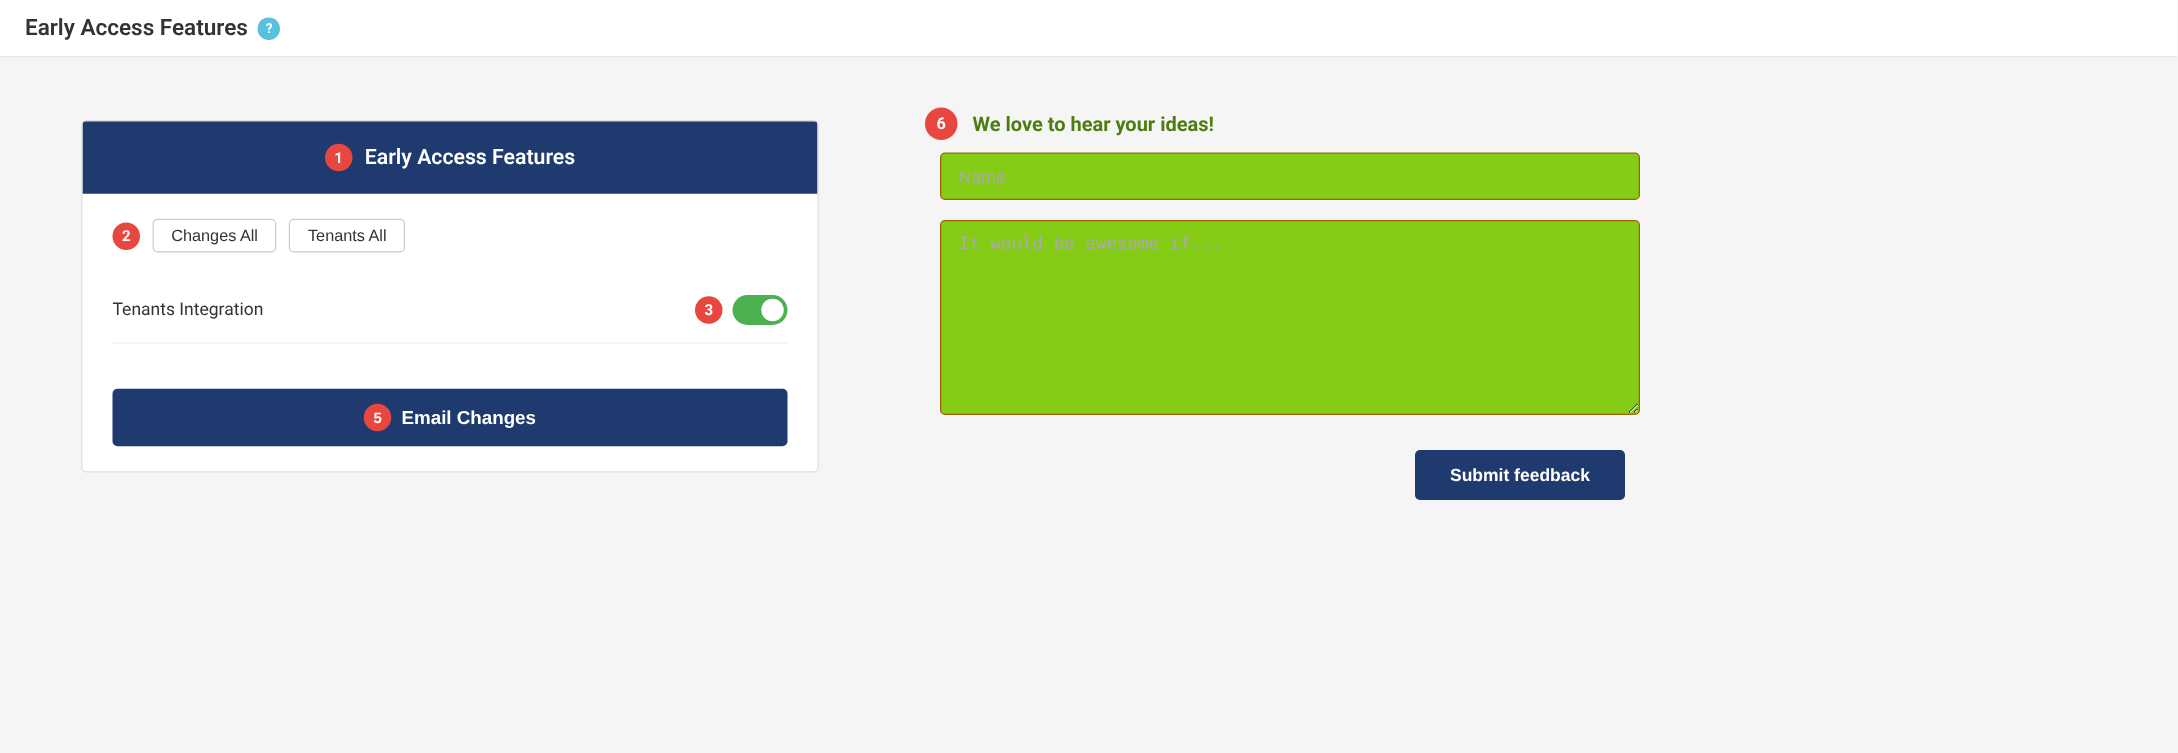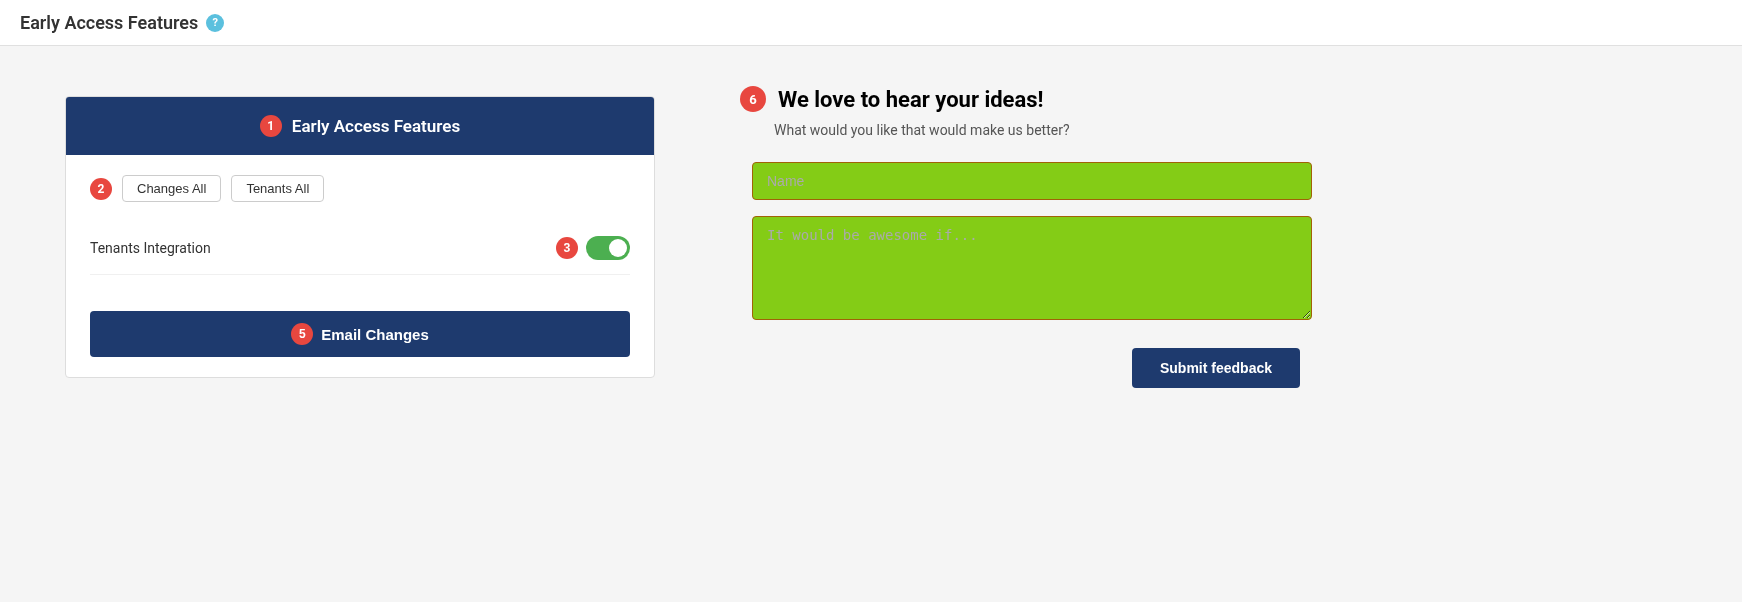--- a/index.html
+++ b/index.html
@@ -215,23 +215,23 @@
     }
 
     .feedback-header {
       display: flex;
       align-items: center;
       gap: 12px;
       margin-bottom: 10px;
     }
 
     .feedback-title {
-      font-size: 22px;
+      font-size: 16px;
       font-weight: 700;
-      color: #000000;
+      color: #4d7c0f;
       text-align: right;
     }
 
     .feedback-subtitle {
       font-size: 14px;
       color: #555;
       margin-bottom: 24px;
       margin-left: 34px;
     }
 
@@ -249,21 +249,21 @@
       background: #84cc16;
       outline: none;
       margin-left: 12px;
     }
 
     .form-input::placeholder {
       color: #aaa;
     }
 
     textarea.form-input {
-      height: 104px;
+      height: 156px;
       resize: vertical;
     }
 
     .submit-row {
       display: flex;
       justify-content: flex-end;
       margin-top: 8px;
       align-items: center;
     }
 
@@ -329,21 +329,20 @@
     </div>
   </div>
 
   <div class="right-panel">
 
     <div class="feedback-header">
       <span class="badge badge-red" style="font-size:13px; width:26px; height:26px;">6</span>
       <span class="feedback-title">We love to hear your ideas!</span>
     </div>
 
-    <p class="feedback-subtitle">What would you like that would make us better?</p>
 
     <div class="form-group">
       <input type="text" class="form-input" placeholder="Name" style="">
     </div>
 
 
     <div class="form-group">
       <textarea class="form-input" placeholder="It would be awesome if..." style=""></textarea>
     </div>
 

